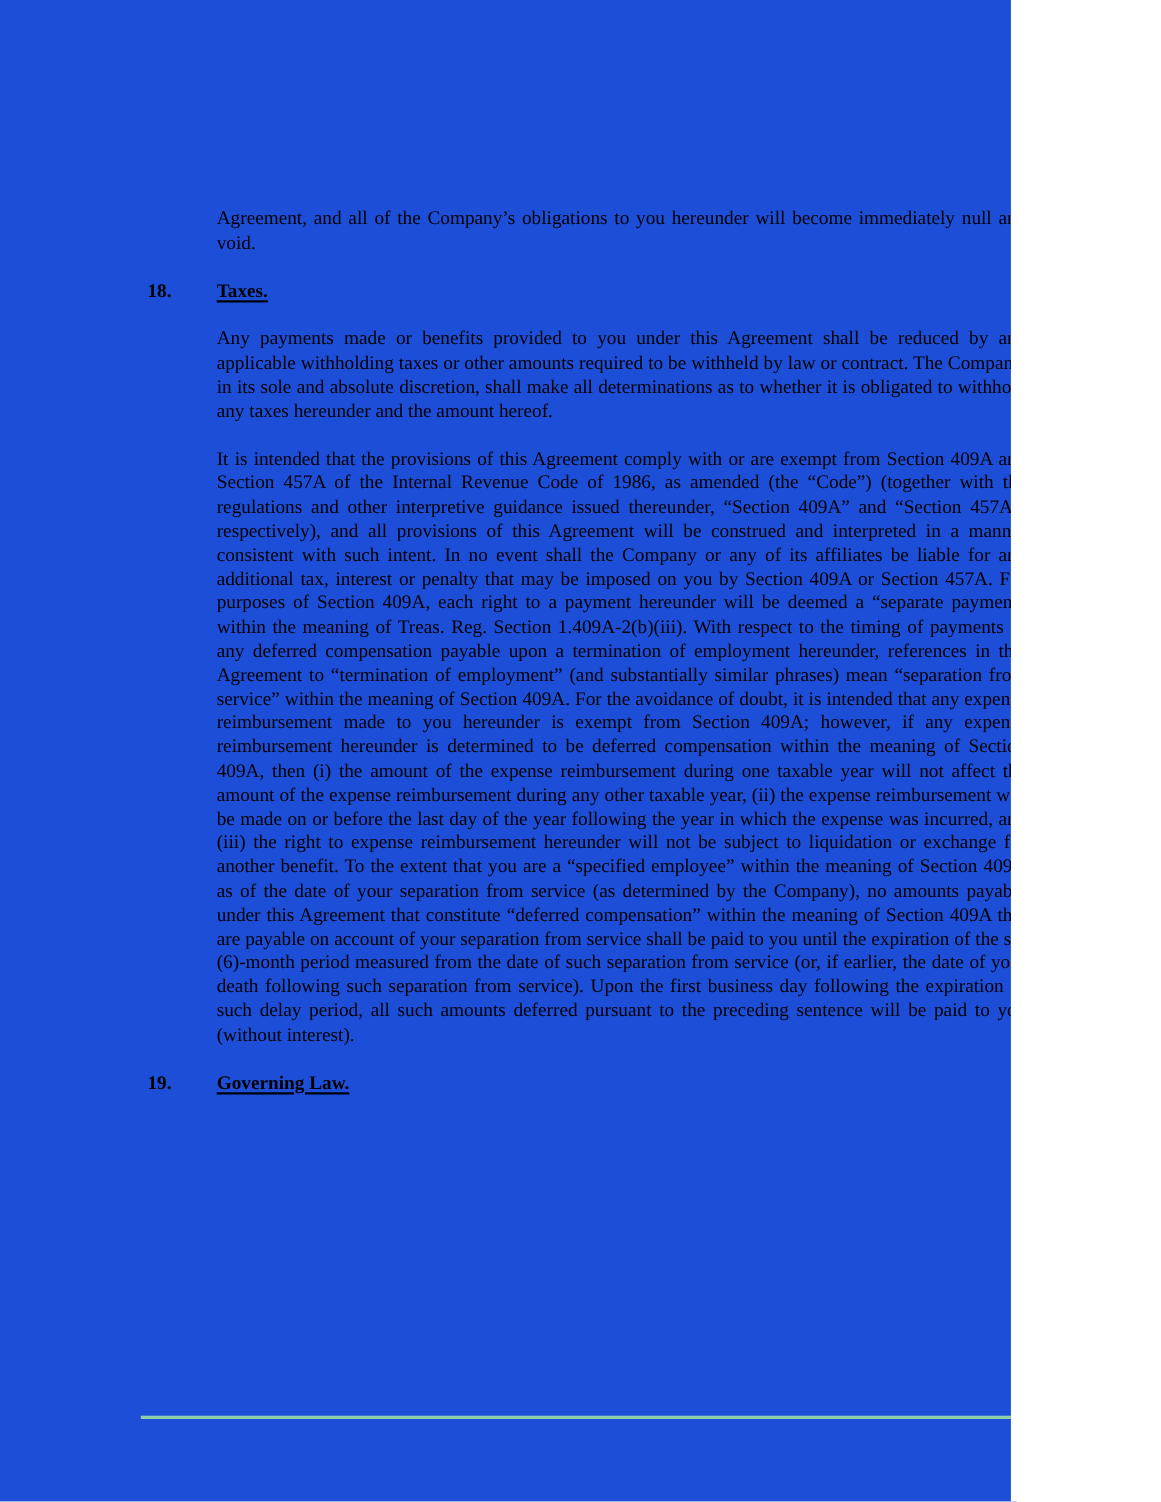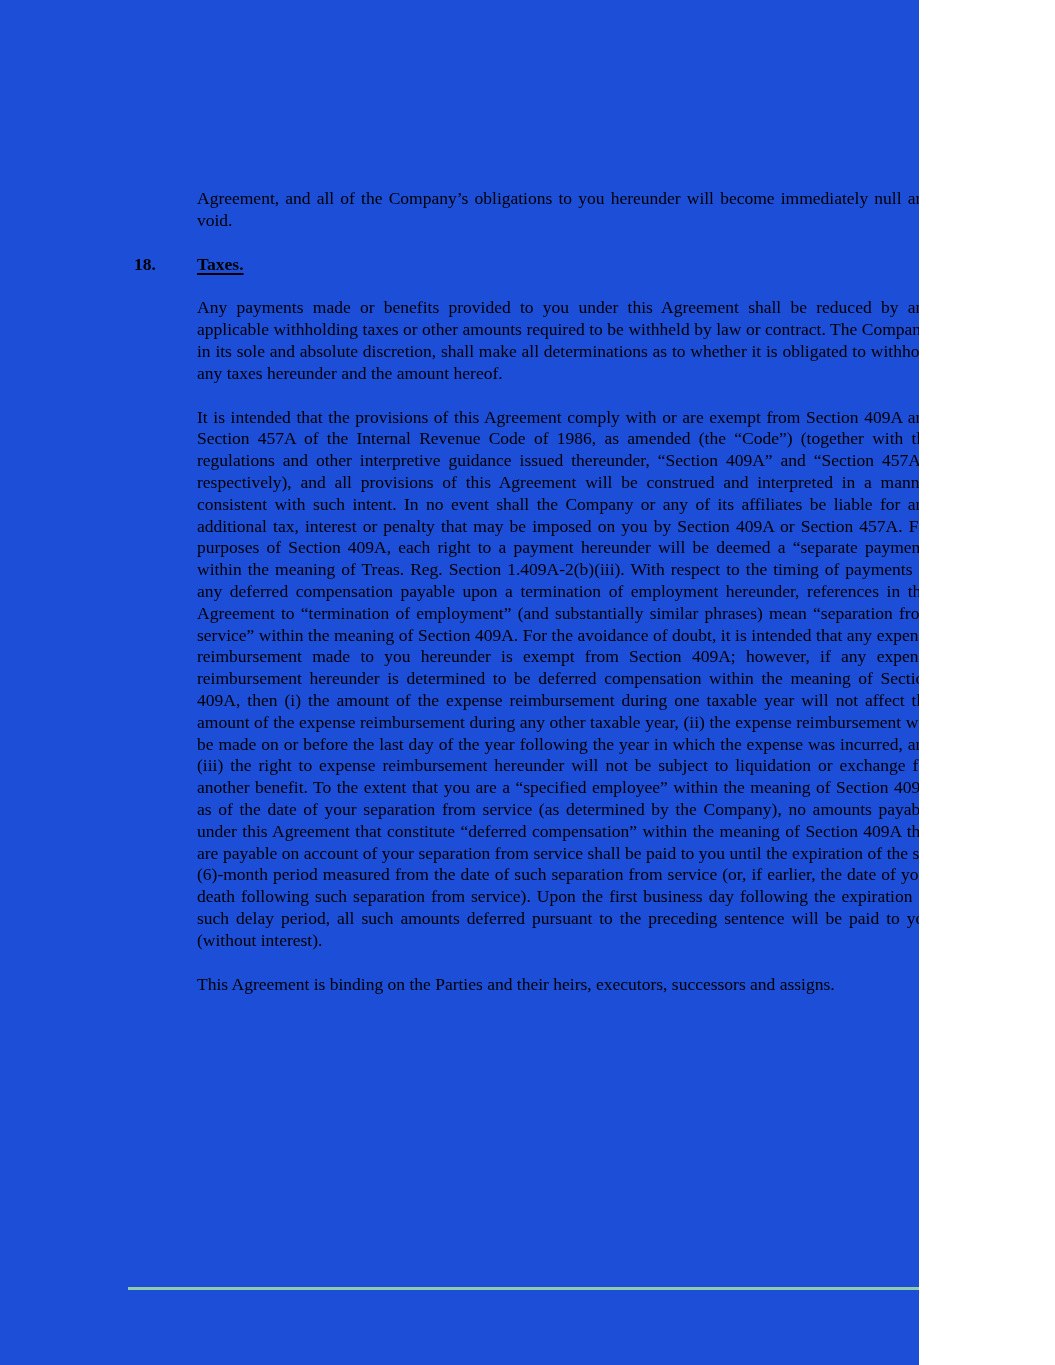--- a/index.html
+++ b/index.html
@@ -66,22 +66,24 @@
 
     <div class="section">
       <div class="heading-row">
         <span class="num">18.</span><span class="heading">Taxes.</span>
       </div>
       <p class="para">Any payments made or benefits provided to you under this Agreement shall be reduced by any applicable withholding taxes or other amounts required to be withheld by law or contract. The Company, in its sole and absolute discretion, shall make all determinations as to whether it is obligated to withhold any taxes hereunder and the amount hereof.</p>
       <p class="para">It is intended that the provisions of this Agreement comply with or are exempt from Section 409A and Section 457A of the Internal Revenue Code of 1986, as amended (the “Code”) (together with the regulations and other interpretive guidance issued thereunder, “Section 409A” and “Section 457A”, respectively), and all provisions of this Agreement will be construed and interpreted in a manner consistent with such intent. In no event shall the Company or any of its affiliates be liable for any additional tax, interest or penalty that may be imposed on you by Section 409A or Section 457A. For purposes of Section 409A, each right to a payment hereunder will be deemed a “separate payment” within the meaning of Treas. Reg. Section 1.409A-2(b)(iii). With respect to the timing of payments of any deferred compensation payable upon a termination of employment hereunder, references in this Agreement to “termination of employment” (and substantially similar phrases) mean “separation from service” within the meaning of Section 409A. For the avoidance of doubt, it is intended that any expense reimbursement made to you hereunder is exempt from Section 409A; however, if any expense reimbursement hereunder is determined to be deferred compensation within the meaning of Section 409A, then (i) the amount of the expense reimbursement during one taxable year will not affect the amount of the expense reimbursement during any other taxable year, (ii) the expense reimbursement will be made on or before the last day of the year following the year in which the expense was incurred, and (iii) the right to expense reimbursement hereunder will not be subject to liquidation or exchange for another benefit. To the extent that you are a “specified employee” within the meaning of Section 409A as of the date of your separation from service (as determined by the Company), no amounts payable under this Agreement that constitute “deferred compensation” within the meaning of Section 409A that are payable on account of your separation from service shall be paid to you until the expiration of the six (6)-month period measured from the date of such separation from service (or, if earlier, the date of your death following such separation from service). Upon the first business day following the expiration of such delay period, all such amounts deferred pursuant to the preceding sentence will be paid to you (without interest).</p>
     </div>
 
     <div class="section">
+      <div class="heading-row">
+        <span class="num">19.</span><span class="heading">Governing Law.</span>
+      </div>
     </div>
 
     <div class="section">
-      <p class="para">This Agreement is binding on the Parties and their heirs, executors, successors and assigns.</p>
     </div>
 
   </div>
 
   <div class="footer-rule"></div>
 </div>
 
 </body></html>

